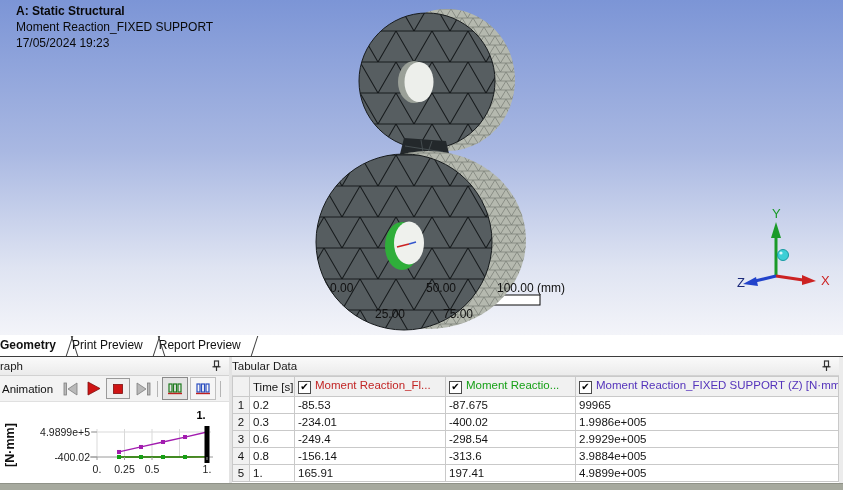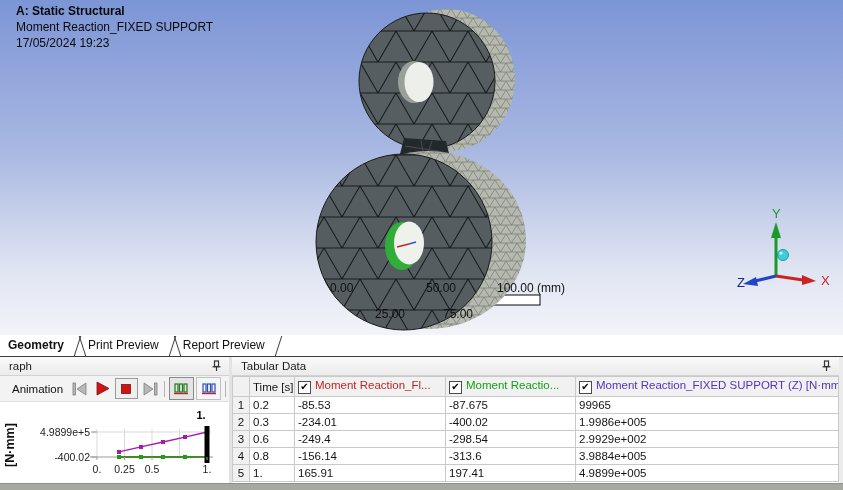--- a/index.html
+++ b/index.html
@@ -13,39 +13,39 @@
   .annotation{position:absolute;left:16px;top:3px;font-size:12px;line-height:16px;color:#090909;}
   .annotation .b{font-weight:bold;}
   .logo{position:absolute;right:22px;top:5px;text-align:right;color:#fdfdfd;}
   .logo .brand{font-size:27px;font-weight:bold;letter-spacing:1px;line-height:28px;}
   .logo .ver{font-size:15px;line-height:16px;}
   .triad{position:absolute;left:715px;top:192px;}
 
   
   .tabbar{position:absolute;left:0;top:335px;width:843px;height:21px;background:#fff;
           border-bottom:1px solid #3c3c3c;font-size:12px;color:#111;display:flex;align-items:stretch;}
-  .tab{position:relative;padding:3px 16px 0 8px;cursor:default;}
+  .tab{position:relative;padding:3px 16px 0 0;cursor:default;}
   .tab.active{font-weight:bold;}
   .tab .edge-l,.tab .edge-r{position:absolute;top:1px;bottom:0;width:1px;background:#3c3c3c;}
   .tab .edge-l{left:2px;transform:skewX(18deg);}
   .tab .edge-r{right:2px;transform:skewX(-18deg);}
 
   
   .panels{position:absolute;left:0;top:357px;width:843px;height:126px;background:#ececec;}
   .graph-panel{position:absolute;left:0;top:0;width:229px;height:126px;background:#fff;border-right:1px solid #bdbdbd;}
   .splitter{position:absolute;left:229px;top:0;width:7px;height:126px;background:#e3e3e3;border-right:1px solid #c2c2c2;}
   .table-panel{position:absolute;left:232px;top:0;width:607px;height:126px;background:#fff;}
   .panel-title{height:18px;background:linear-gradient(#fafafa,#ebebeb);border-bottom:1px solid #d2d2d2;
-               font-size:11.5px;color:#1a1a1a;display:flex;align-items:center;padding:0 6px 0 9px;}
+               font-size:11.5px;color:#1a1a1a;display:flex;align-items:center;padding:0 6px 0 0;}
   .panel-title .t{flex:1;}
   .pinbtn{width:13px;height:13px;display:flex;align-items:center;justify-content:center;}
 
   
   .gtoolbar{height:25px;background:#f3f3f3;display:flex;align-items:center;font-size:11.5px;color:#111;
-            border-bottom:1px solid #e0e0e0;padding-left:12px;}
+            border-bottom:1px solid #e0e0e0;padding-left:2px;}
   .gtoolbar .lbl{margin-right:6px;}
   .tbtn{width:21px;height:19px;display:flex;align-items:center;justify-content:center;margin:0 1px;}
   .tbtn.raised{border:1px solid #9a9a9a;background:#efefef;width:22px;}
   .tbtn.pressed{border:1px solid #8a8a8a;background:#e4e4e4;width:24px;height:21px;}
   .tbtn.boxed{border:1px solid #c0c0c0;background:#f6f6f6;width:24px;height:21px;}
   .tsep{width:1px;height:16px;background:#b5b5b5;margin:0 3px;}
   .chart-wrap{height:82px;background:#fff;}
   .tick{font-family:"Liberation Sans",sans-serif;font-size:10.5px;fill:#222;}
   .tickb{font-family:"Liberation Sans",sans-serif;font-size:11px;font-weight:bold;fill:#000;}
   .ylab{font-family:"Liberation Sans",sans-serif;font-size:12.5px;font-weight:bold;fill:#111;}
@@ -313,21 +313,21 @@
           <td>0.3</td>
           <td>-234.01</td>
           <td>-400.02</td>
           <td>1.9986e+005</td>
         </tr>
         <tr>
           <td class="rownum">3</td>
           <td>0.6</td>
           <td>-249.4</td>
           <td>-298.54</td>
-          <td>2.9929e+002</td>
+          <td>2.9929e+005</td>
         </tr>
         <tr>
           <td class="rownum">4</td>
           <td>0.8</td>
           <td>-156.14</td>
           <td>-313.6</td>
           <td>3.9884e+005</td>
         </tr>
         <tr>
           <td class="rownum">5</td>

